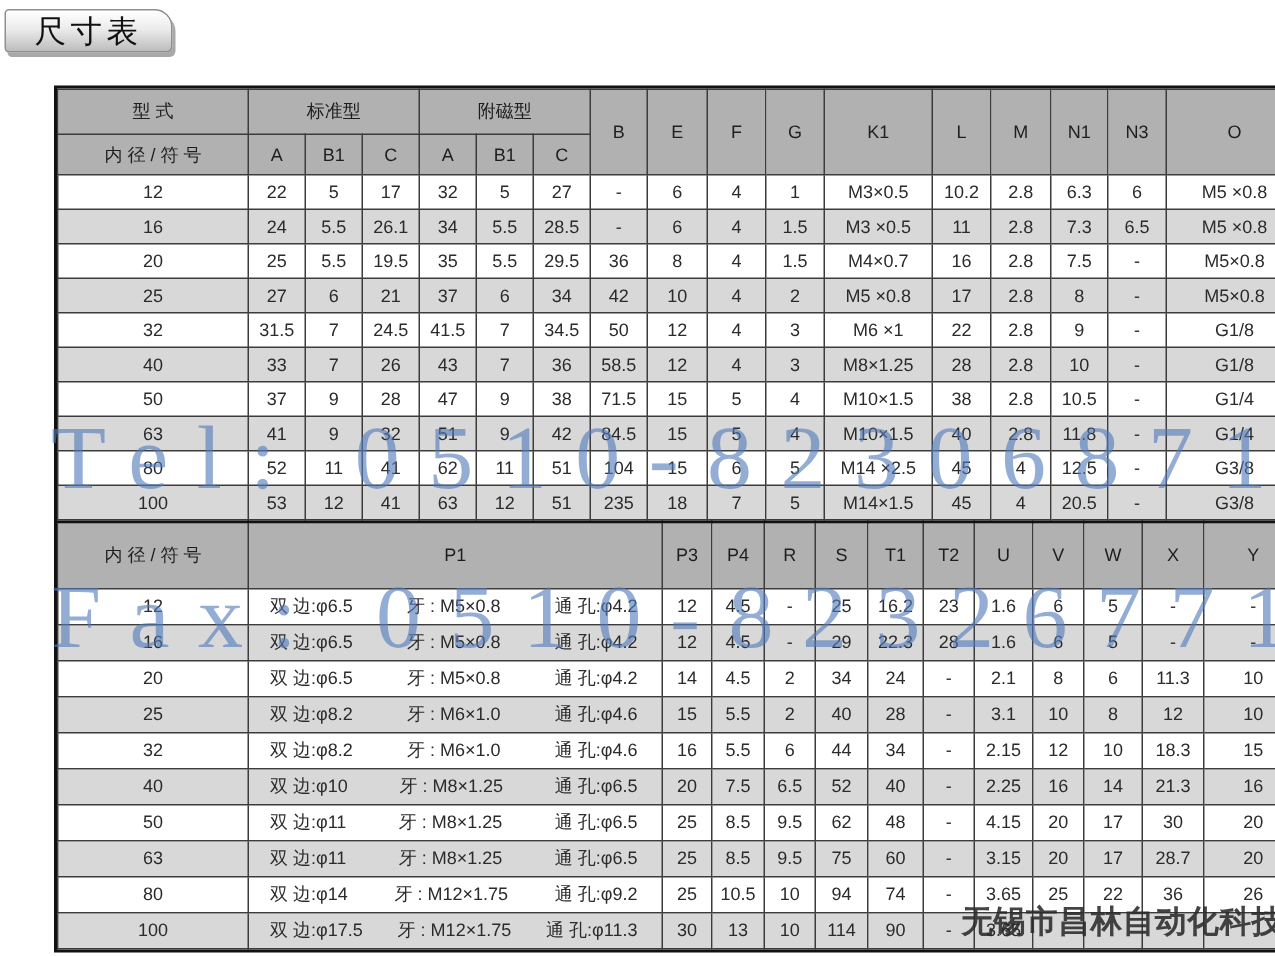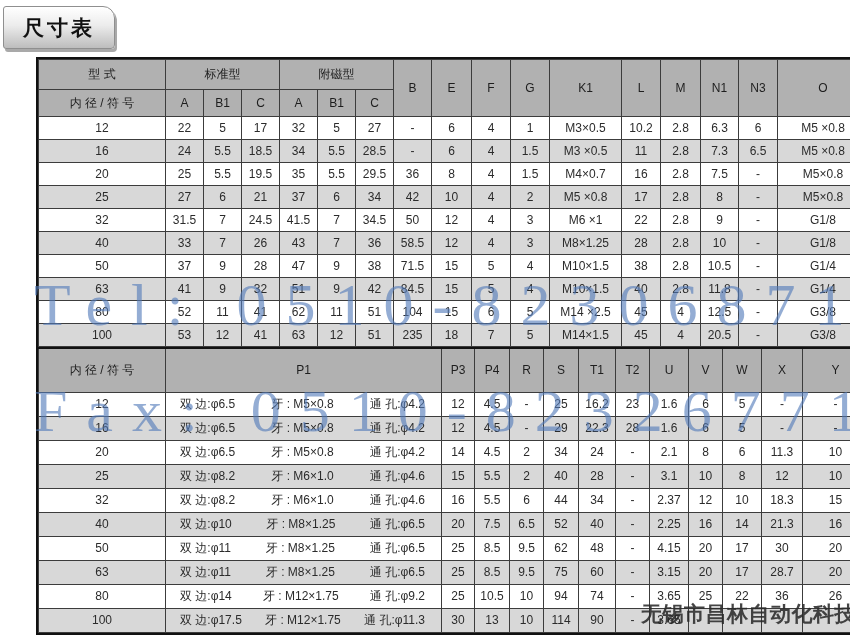--- a/index.html
+++ b/index.html
@@ -8,27 +8,27 @@
     width:850px; height:637px;
     position:relative; overflow:hidden;
     background:#ffffff;
     font-family:"Liberation Sans","DejaVu Sans",sans-serif;
     color:#2b2b2b;
   }
 
   
   .title-tab{
     position:absolute; left:3px; top:6px;
-    width:112px; height:43px;
+    width:112px; height:29px;
     background:linear-gradient(180deg,#ffffff 0%,#ececec 45%,#bdbdbd 100%);
     border:1px solid #8f8f8f;
     border-radius:3px 12px 4px 3px;
     box-shadow:2px 3px 0 #a9a9a9, inset 0 1px 0 #ffffff;
     display:flex; align-items:center; justify-content:center;
-    font-weight:bold; font-size:21px; letter-spacing:3px; color:#111;
+    font-weight:normal; font-size:21px; letter-spacing:3px; color:#111;
   }
 
   
   .tbl-wrap{
     position:absolute; left:8px; top:57px; width:835px;
     border:2px solid #111;
     background:#fff;
     margin-left:28px;
   }
   table{ border-collapse:collapse; table-layout:fixed; width:100%; }
@@ -139,21 +139,21 @@
           <td>2.8</td>
           <td>6.3</td>
           <td>6</td>
           <td>M5 ×0.8</td>
         </tr>
 
         <tr>
           <td>16</td>
           <td>24</td>
           <td>5.5</td>
-          <td>18.5</td>
+          <td>26.1</td>
           <td>34</td>
           <td>5.5</td>
           <td>28.5</td>
           <td>-</td>
           <td>6</td>
           <td>4</td>
           <td>1.5</td>
           <td>M3 ×0.5</td>
           <td>11</td>
           <td>2.8</td>
@@ -455,21 +455,21 @@
               <span>牙 : M6×1.0</span>
               <span>通 孔:φ4.6</span>
             </span>
           </td>
           <td>16</td>
           <td>5.5</td>
           <td>6</td>
           <td>44</td>
           <td>34</td>
           <td>-</td>
-          <td>2.37</td>
+          <td>2.15</td>
           <td>12</td>
           <td>10</td>
           <td>18.3</td>
           <td>15</td>
         </tr>
 
         <tr>
           <td>40</td>
           <td class="p1cell">
             <span class="p1flex">

